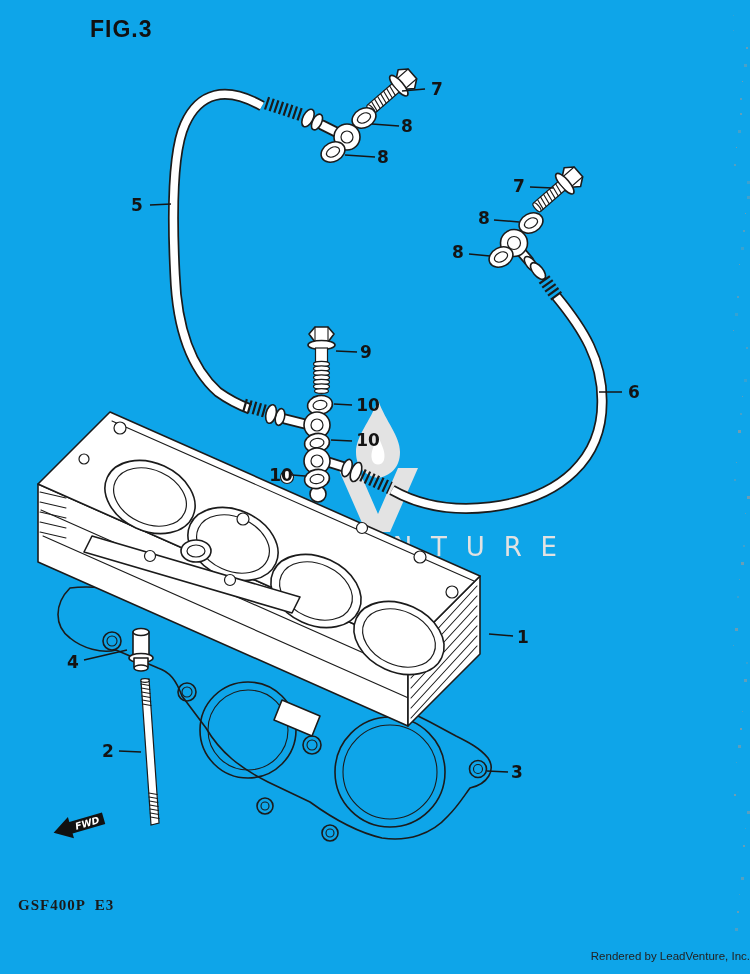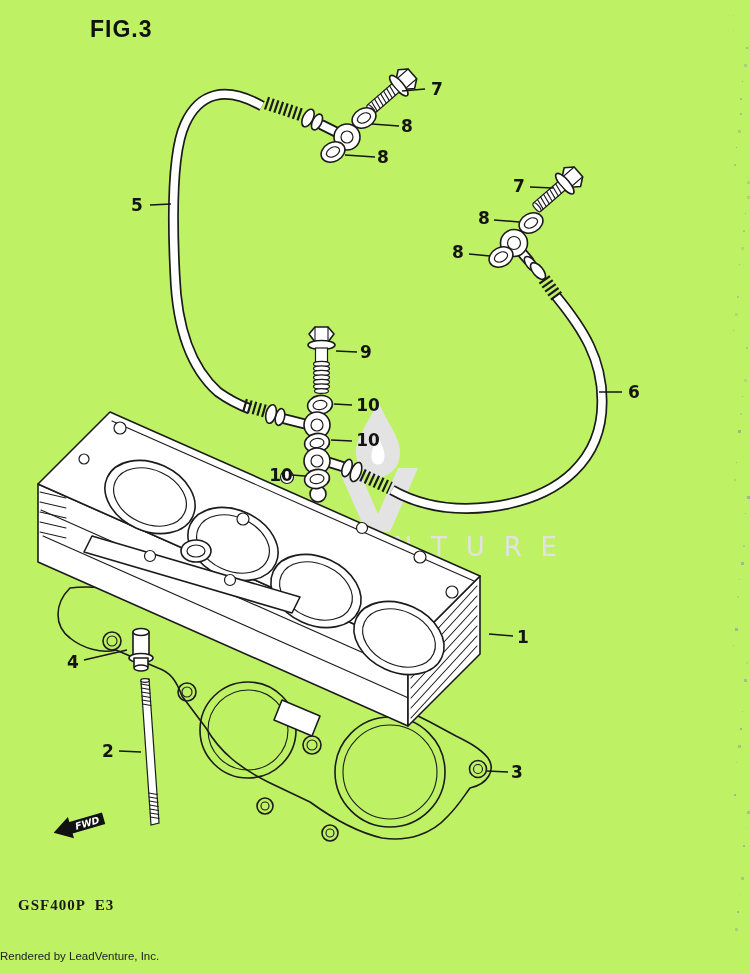--- a/index.html
+++ b/index.html
@@ -1,24 +1,24 @@
 <!DOCTYPE html>
 <html><head>
 <meta charset="utf-8">
 <style>
   html,body{margin:0;padding:0;background:#fff;}
-  .page{position:relative;width:750px;height:974px;background:#bef264;overflow:hidden;
+  .page{position:relative;width:750px;height:974px;background:#0ea5e9;overflow:hidden;
         font-family:"Liberation Sans", sans-serif;}
   .fig-title{position:absolute;left:90px;top:16px;font-size:23px;font-weight:bold;
              letter-spacing:1px;color:#111;font-family:"Liberation Sans",sans-serif;}
   .diagram-svg{position:absolute;left:0;top:0;}
   .model-line{position:absolute;left:18px;top:897px;font-family:Liberation Serif, serif;
               font-weight:bold;font-size:15px;color:#1a1a1a;letter-spacing:1px;}
   .model-line .suffix{margin-left:9px;}
-  .render-credit{position:absolute;left:0;top:950px;width:100%;text-align:left;
+  .render-credit{position:absolute;left:0;top:950px;width:100%;text-align:right;
                  font-size:11.5px;color:#222;}
   
   .ln{fill:none;stroke:#1b1b1b;stroke-width:1.6;stroke-linejoin:round;stroke-linecap:round;}
   .lnt{fill:none;stroke:#1b1b1b;stroke-width:1.1;stroke-linecap:round;}
   .fw{fill:#fff;stroke:#1b1b1b;stroke-width:1.6;stroke-linejoin:round;}
   .fwt{fill:#fff;stroke:#1b1b1b;stroke-width:1.2;}
   .tube-casing{fill:none;stroke:#1b1b1b;stroke-width:11;}
   .tube-core{fill:none;stroke:#fff;stroke-width:7.6;}
   .neck-casing{stroke:#1b1b1b;stroke-width:11;stroke-linecap:round;}
   .neck-core{stroke:#fff;stroke-width:7.4;stroke-linecap:round;}

